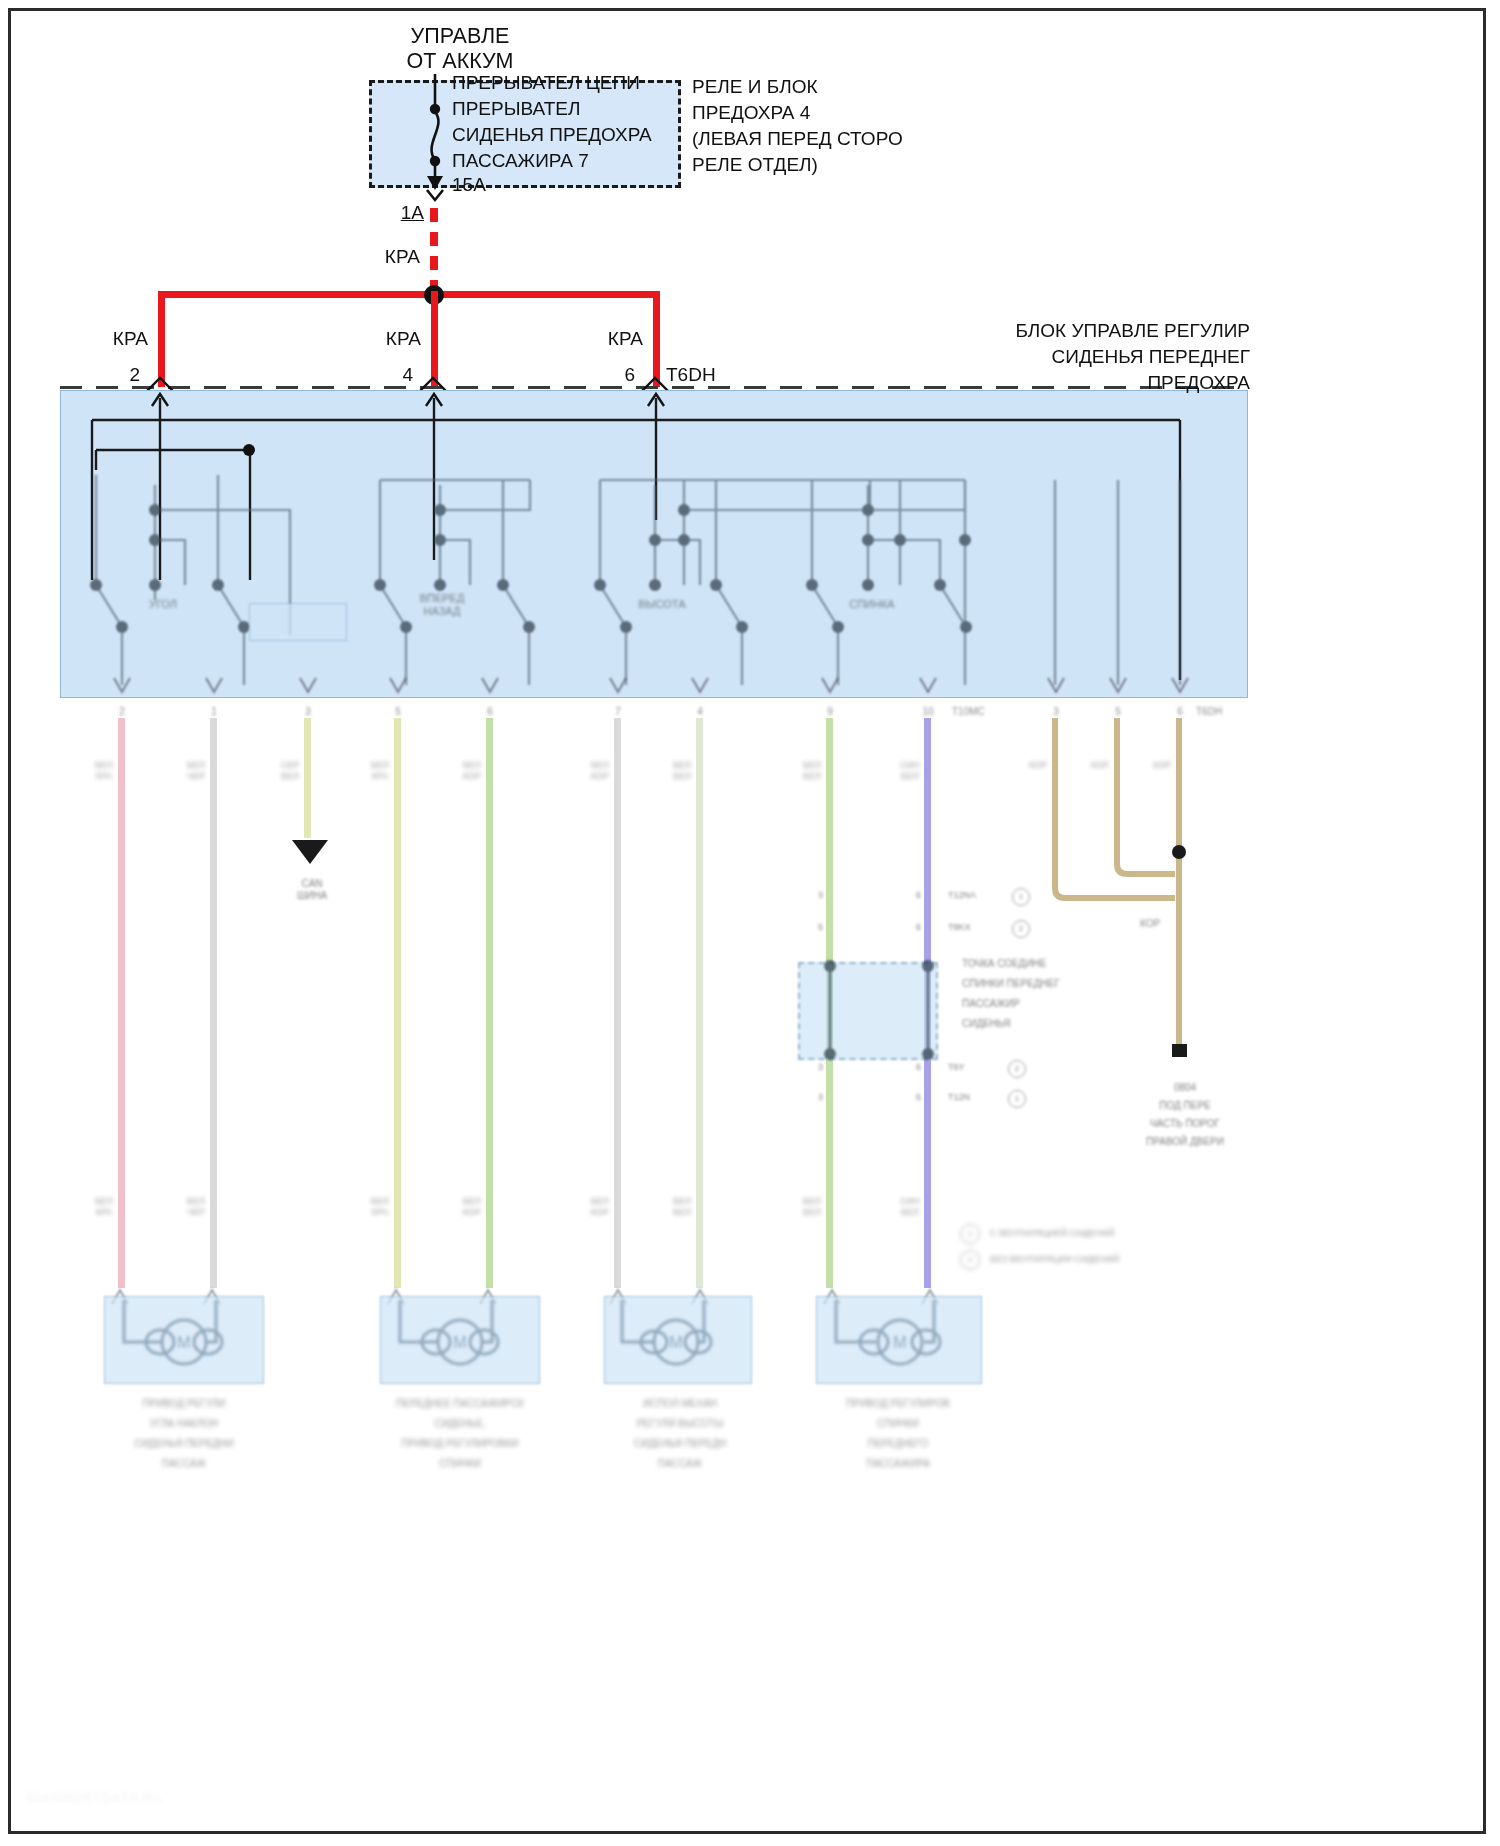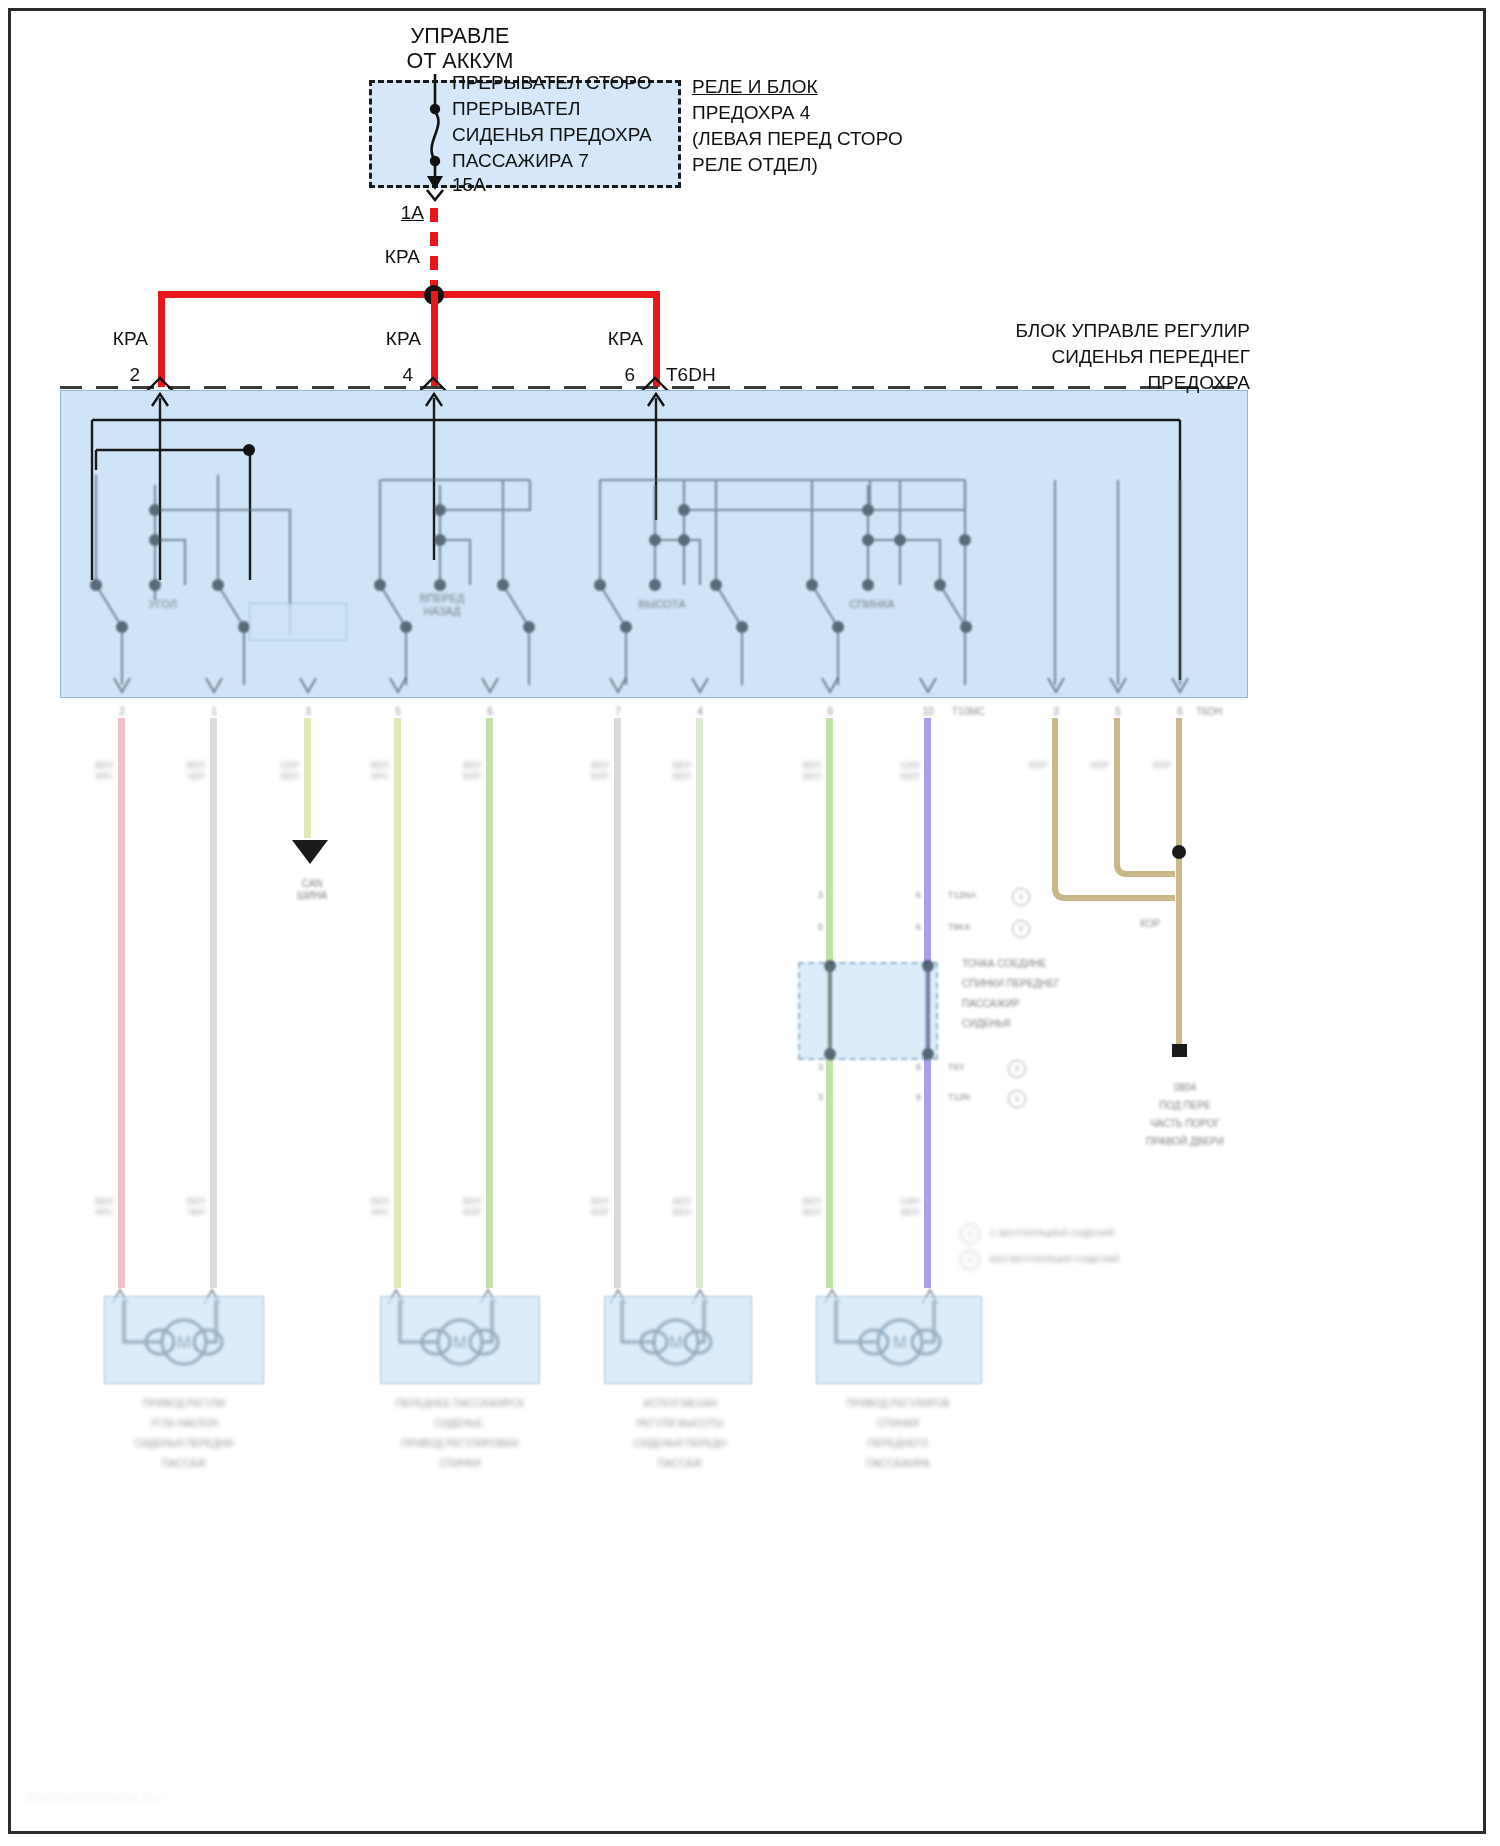--- a/index.html
+++ b/index.html
@@ -46,27 +46,27 @@
 
   <svg style="left:369px;top:80px;width:312px;height:130px;">
     <line x1="66" y1="-6" x2="66" y2="28" stroke="#111" stroke-width="2.6"></line>
     <circle cx="66" cy="29" r="5.2" fill="#111"></circle>
     <path d="M66 32 C 78 46, 54 64, 66 80" stroke="#111" stroke-width="2.6" fill="none"></path>
     <circle cx="66" cy="81" r="5.2" fill="#111"></circle>
     <line x1="66" y1="84" x2="66" y2="104" stroke="#111" stroke-width="2.6"></line>
     <path d="M58 96 L66 110 L74 96 Z" fill="#111"></path>
   </svg>
 
-  <div class="txt t19" style="left:452px;top:72px;width:240px;">ПРЕРЫВАТЕЛ СТОРО</div>
+  <div class="txt t19" style="left:452px;top:72px;width:240px;">ПРЕРЫВАТЕЛ ЦЕПИ</div>
   <div class="txt t19" style="left:452px;top:98px;width:240px;">ПРЕРЫВАТЕЛ</div>
   <div class="txt t19" style="left:452px;top:124px;width:240px;">СИДЕНЬЯ ПРЕДОХРА</div>
   <div class="txt t19" style="left:452px;top:150px;width:240px;">ПАССАЖИРА 7</div>
   <div class="txt t19" style="left:452px;top:174px;width:90px;">15A</div>
 
-  <div class="txt t19" style="left:692px;top:76px;width:330px;text-decoration:underline;">РЕЛЕ И БЛОК</div>
+  <div class="txt t19" style="left:692px;top:76px;width:330px;">РЕЛЕ И БЛОК</div>
   <div class="txt t19" style="left:692px;top:102px;width:330px;">ПРЕДОХРА 4</div>
   <div class="txt t19" style="left:692px;top:128px;width:330px;">(ЛЕВАЯ ПЕРЕД СТОРО</div>
   <div class="txt t19" style="left:692px;top:154px;width:330px;">РЕЛЕ ОТДЕЛ)</div>
 
   <svg style="left:418px;top:188px;width:50px;height:26px;">
     <path d="M9 2 L17 12 L25 2" stroke="#111" stroke-width="2.6" fill="none"></path>
   </svg>
   <div class="txt t19 rgt" style="left:370px;top:202px;width:54px;text-decoration:underline;">1A</div>
 
   <div class="abs" style="left:430px;top:208px;width:8px;height:88px;

